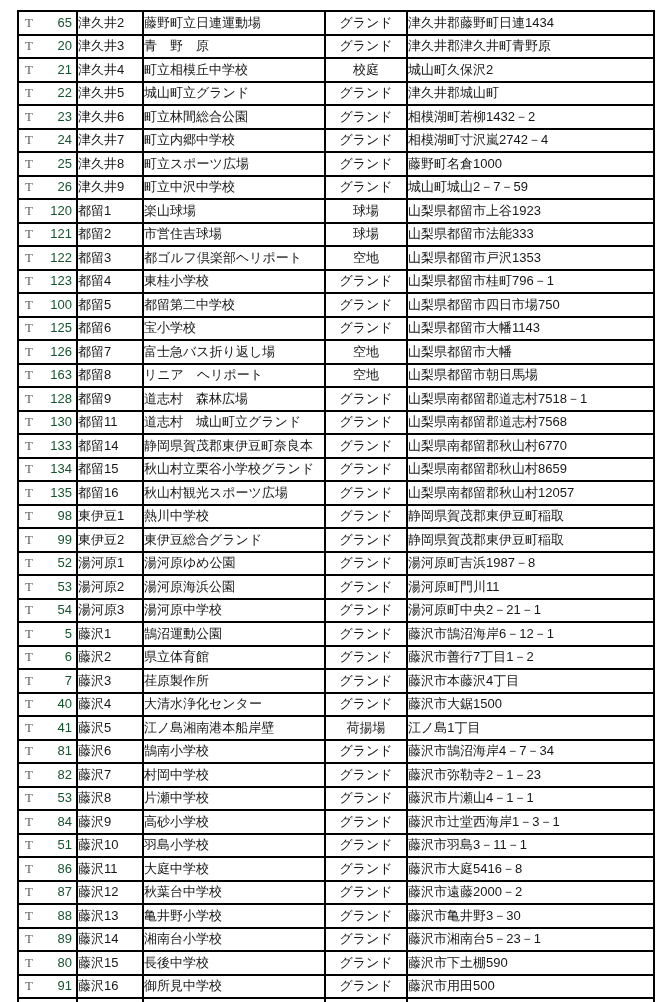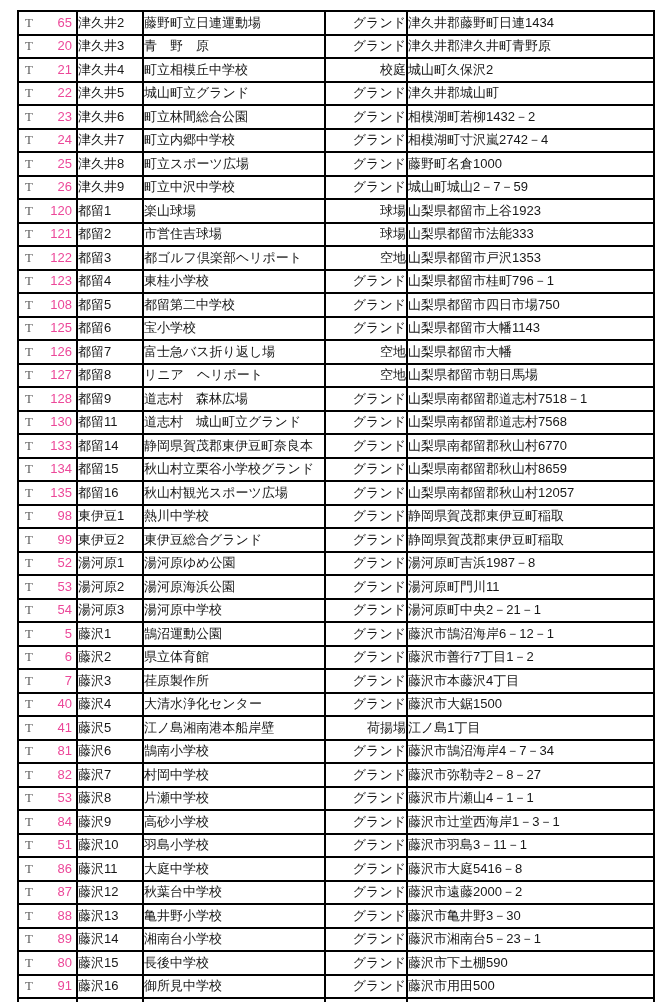--- a/index.html
+++ b/index.html
@@ -42,23 +42,23 @@
     justify-content: space-between;
     align-items: center;
     padding: 0 4px 0 6px;
     height: 100%;
   }
   .marker {
     font-family: "Liberation Serif", "DejaVu Serif", serif;
     color: #5f5f5f;
     font-size: 13px;
   }
-  .num { color: #ec4899; }
+  .num { color: #14532d; }
   td.c2, td.c3, td.c5 { padding-left: 5px; }
-  td.c4 { text-align: right; }
+  td.c4 { text-align: center; }
 </style>
 </head>
 <body>
 
 <div class="sheet">
   <table class="grid">
     <colgroup>
       <col style="width:59px">
       <col style="width:66px">
       <col style="width:182px">
@@ -207,21 +207,21 @@
     </td>
     <td class="c2">都留4</td>
     <td class="c3">東桂小学校</td>
     <td class="c4">グランド</td>
     <td class="c5">山梨県都留市桂町796－1</td>
   </tr>
         <tr>
     <td class="c1">
       <div class="c1-inner">
         <span class="marker">T</span>
-        <span class="num">108</span>
+        <span class="num">100</span>
       </div>
     </td>
     <td class="c2">都留5</td>
     <td class="c3">都留第二中学校</td>
     <td class="c4">グランド</td>
     <td class="c5">山梨県都留市四日市場750</td>
   </tr>
         <tr>
     <td class="c1">
       <div class="c1-inner">
@@ -243,21 +243,21 @@
     </td>
     <td class="c2">都留7</td>
     <td class="c3">富士急バス折り返し場</td>
     <td class="c4">空地</td>
     <td class="c5">山梨県都留市大幡</td>
   </tr>
         <tr>
     <td class="c1">
       <div class="c1-inner">
         <span class="marker">T</span>
-        <span class="num">127</span>
+        <span class="num">163</span>
       </div>
     </td>
     <td class="c2">都留8</td>
     <td class="c3">リニア　ヘリポート</td>
     <td class="c4">空地</td>
     <td class="c5">山梨県都留市朝日馬場</td>
   </tr>
         <tr>
     <td class="c1">
       <div class="c1-inner">
@@ -453,21 +453,21 @@
         <tr>
     <td class="c1">
       <div class="c1-inner">
         <span class="marker">T</span>
         <span class="num">82</span>
       </div>
     </td>
     <td class="c2">藤沢7</td>
     <td class="c3">村岡中学校</td>
     <td class="c4">グランド</td>
-    <td class="c5">藤沢市弥勒寺2－8－27</td>
+    <td class="c5">藤沢市弥勒寺2－1－23</td>
   </tr>
         <tr>
     <td class="c1">
       <div class="c1-inner">
         <span class="marker">T</span>
         <span class="num">53</span>
       </div>
     </td>
     <td class="c2">藤沢8</td>
     <td class="c3">片瀬中学校</td>

